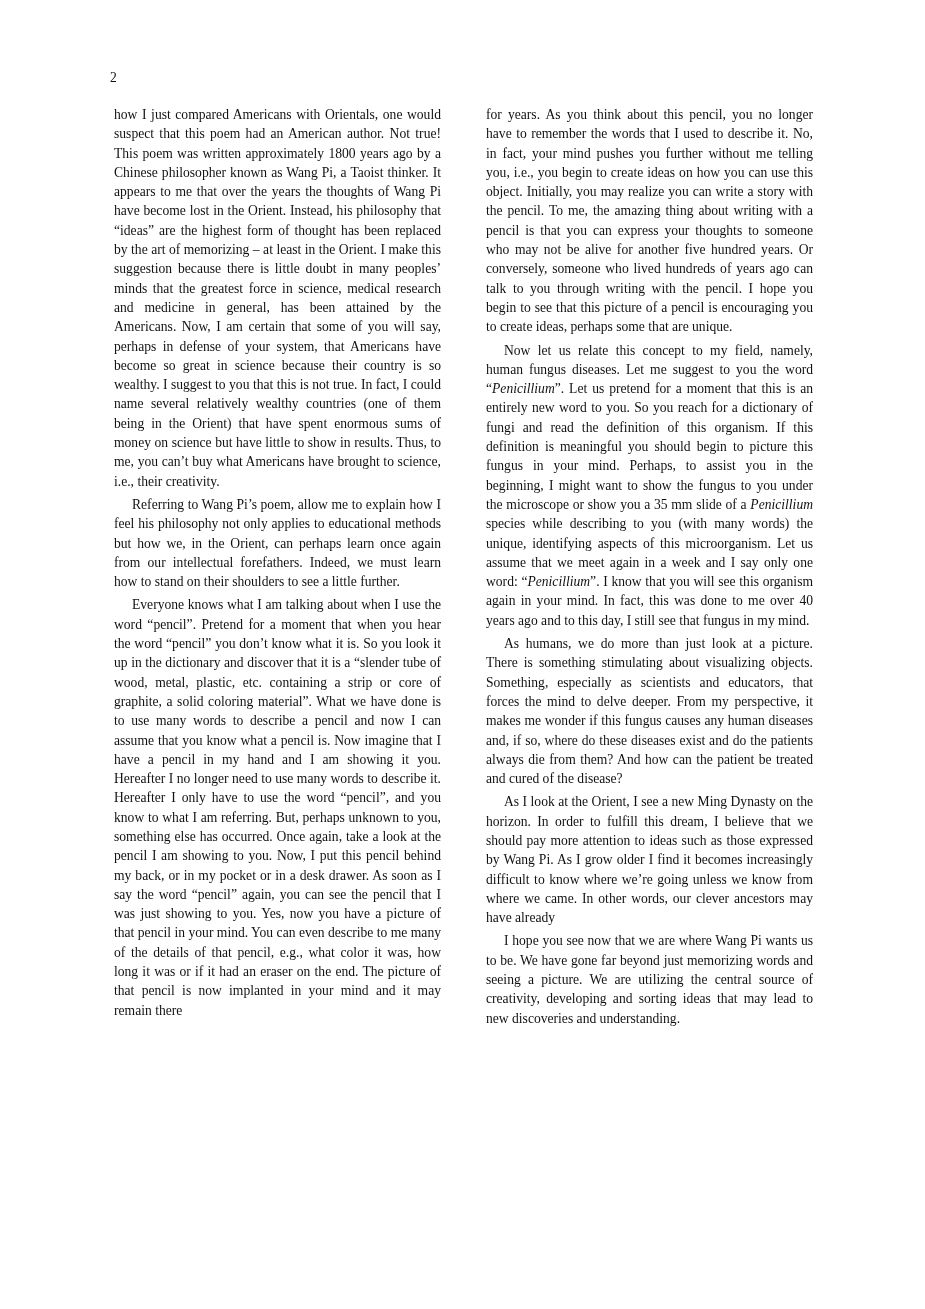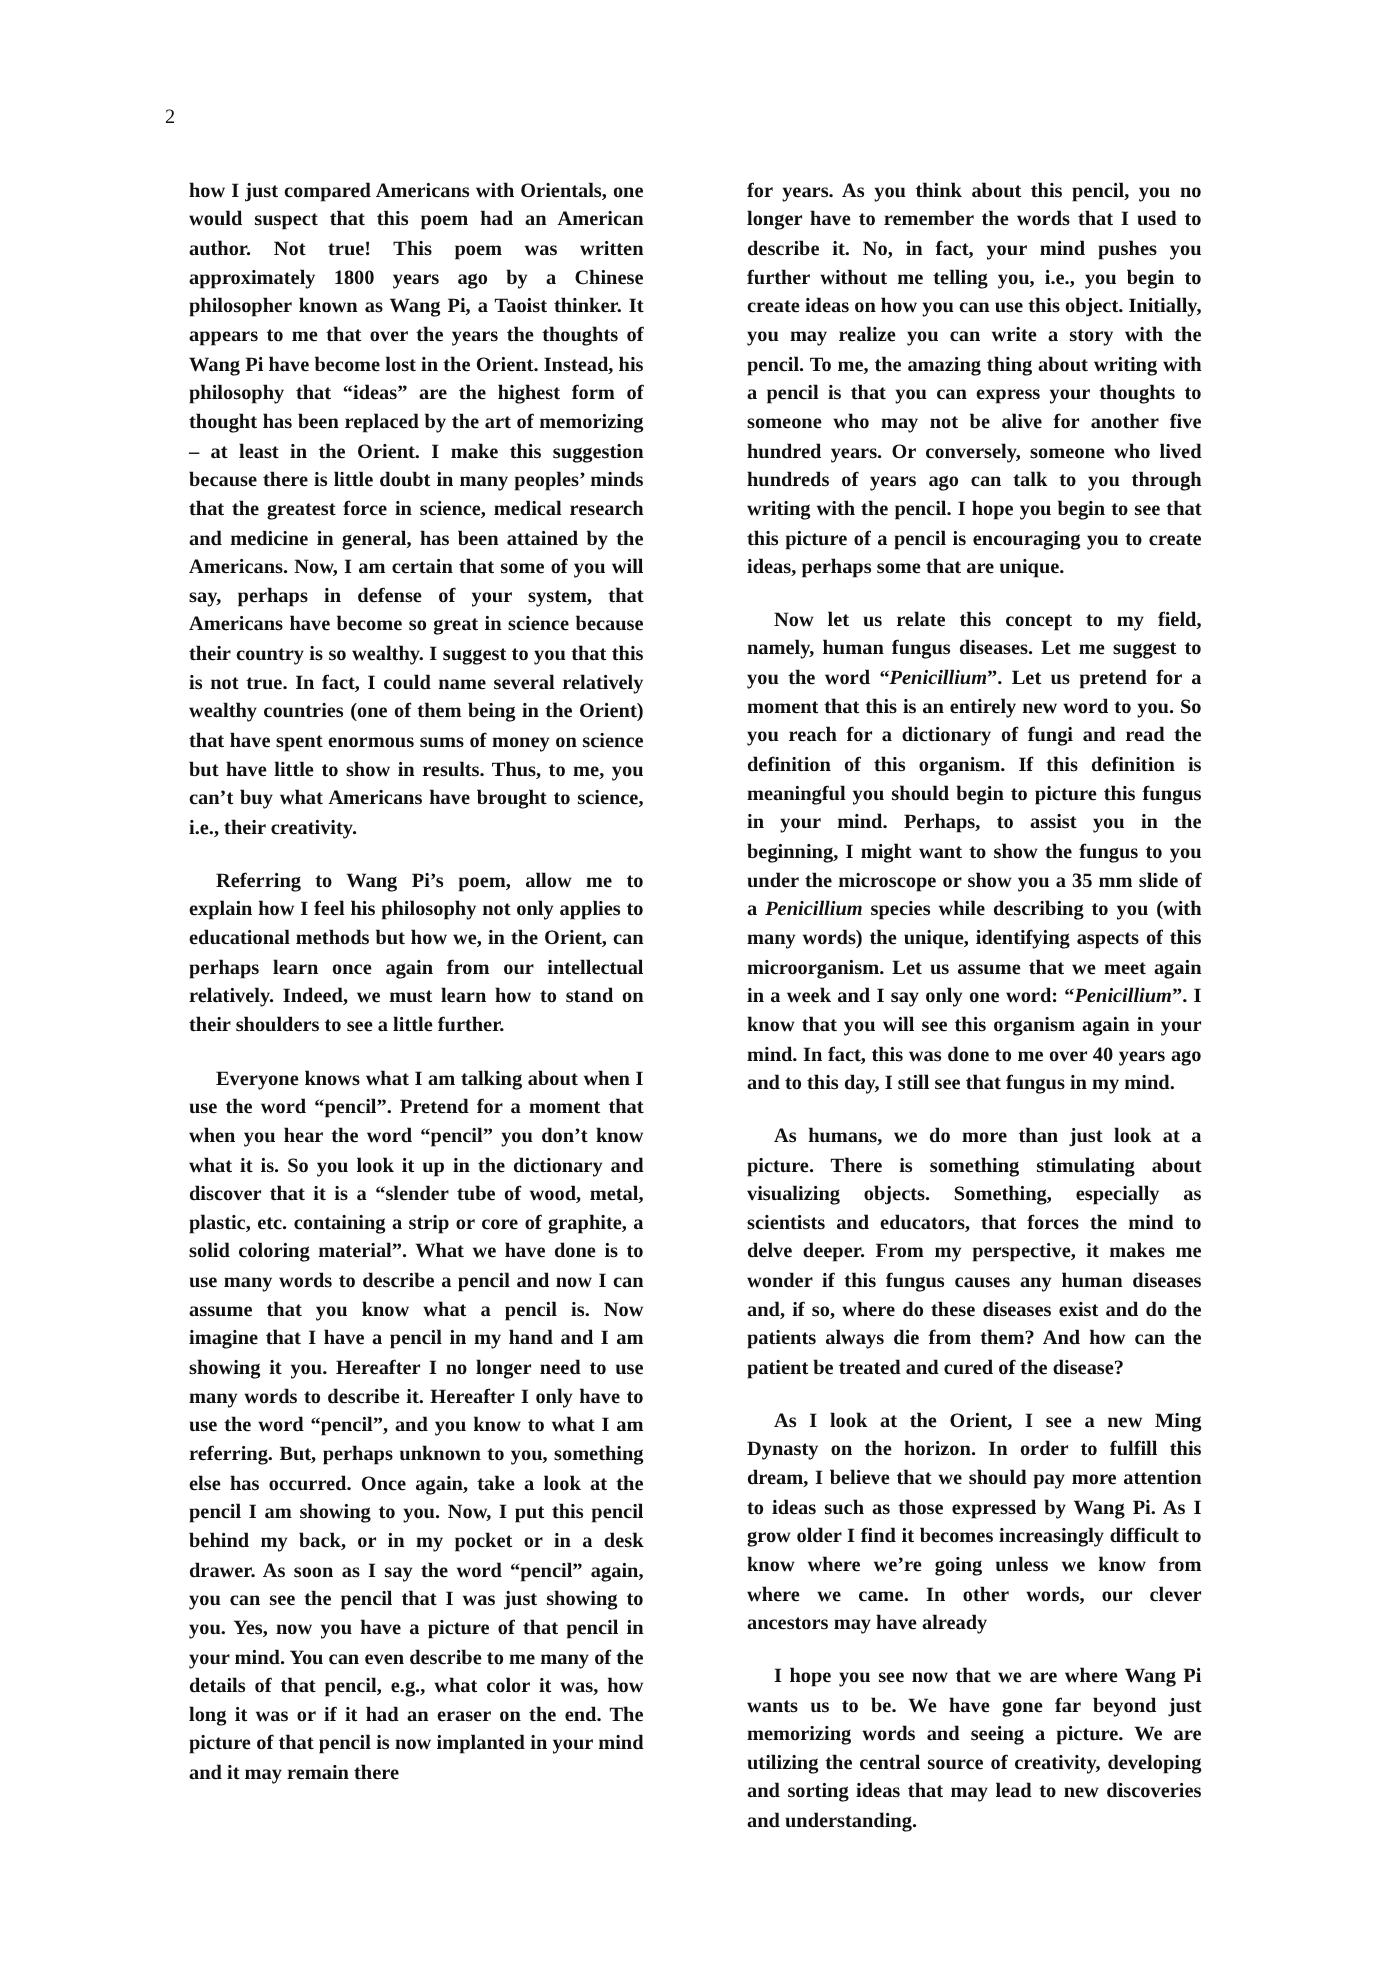--- a/index.html
+++ b/index.html
@@ -30,38 +30,37 @@
     display: flex;
     gap: 37px;
   }
   .col {
     width: 335px;
     font-size: 13.6px;
     line-height: 19.3px;
     text-align: justify;
   }
   .para {
-    margin: 16px;
+    margin: 4px;
     padding: 0;
-    font-weight: bold;
   }
   .para.indent {
     text-indent: 18px;
   }
   .para i { font-style: italic; }
 </style>
 </head>
 <body>
 
 <div class="page">
   <div class="page-number">2</div>
   <div class="columns">
     <div class="col">
         <p class="para">how I just compared Americans with Orientals, one would suspect that this poem had an American author. Not true! This poem was written approximately 1800 years ago by a Chinese philosopher known as Wang Pi, a Taoist thinker. It appears to me that over the years the thoughts of Wang Pi have become lost in the Orient. Instead, his philosophy that “ideas” are the highest form of thought has been replaced by the art of memorizing – at least in the Orient. I make this suggestion because there is little doubt in many peoples’ minds that the greatest force in science, medical research and medicine in general, has been attained by the Americans. Now, I am certain that some of you will say, perhaps in defense of your system, that Americans have become so great in science because their country is so wealthy. I suggest to you that this is not true. In fact, I could name several relatively wealthy countries (one of them being in the Orient) that have spent enormous sums of money on science but have little to show in results. Thus, to me, you can’t buy what Americans have brought to science, i.e., their creativity.</p>
-        <p class="para indent">Referring to Wang Pi’s poem, allow me to explain how I feel his philosophy not only applies to educational methods but how we, in the Orient, can perhaps learn once again from our intellectual relatively. Indeed, we must learn how to stand on their shoulders to see a little further.</p>
+        <p class="para indent">Referring to Wang Pi’s poem, allow me to explain how I feel his philosophy not only applies to educational methods but how we, in the Orient, can perhaps learn once again from our intellectual forefathers. Indeed, we must learn how to stand on their shoulders to see a little further.</p>
         <p class="para indent">Everyone knows what I am talking about when I use the word “pencil”. Pretend for a moment that when you hear the word “pencil” you don’t know what it is. So you look it up in the dictionary and discover that it is a “slender tube of wood, metal, plastic, etc. containing a strip or core of graphite, a solid coloring material”. What we have done is to use many words to describe a pencil and now I can assume that you know what a pencil is. Now imagine that I have a pencil in my hand and I am showing it you. Hereafter I no longer need to use many words to describe it. Hereafter I only have to use the word “pencil”, and you know to what I am referring. But, perhaps unknown to you, something else has occurred. Once again, take a look at the pencil I am showing to you. Now, I put this pencil behind my back, or in my pocket or in a desk drawer. As soon as I say the word “pencil” again, you can see the pencil that I was just showing to you. Yes, now you have a picture of that pencil in your mind. You can even describe to me many of the details of that pencil, e.g., what color it was, how long it was or if it had an eraser on the end. The picture of that pencil is now implanted in your mind and it may remain there</p>
       </div>
     <div class="col">
         <p class="para">for years. As you think about this pencil, you no longer have to remember the words that I used to describe it. No, in fact, your mind pushes you further without me telling you, i.e., you begin to create ideas on how you can use this object. Initially, you may realize you can write a story with the pencil. To me, the amazing thing about writing with a pencil is that you can express your thoughts to someone who may not be alive for another five hundred years. Or conversely, someone who lived hundreds of years ago can talk to you through writing with the pencil. I hope you begin to see that this picture of a pencil is encouraging you to create ideas, perhaps some that are unique.</p>
         <p class="para indent">Now let us relate this concept to my field, namely, human fungus diseases. Let me suggest to you the word “<i>Penicillium</i>”. Let us pretend for a moment that this is an entirely new word to you. So you reach for a dictionary of fungi and read the definition of this organism. If this definition is meaningful you should begin to picture this fungus in your mind. Perhaps, to assist you in the beginning, I might want to show the fungus to you under the microscope or show you a 35 mm slide of a <i>Penicillium</i> species while describing to you (with many words) the unique, identifying aspects of this microorganism. Let us assume that we meet again in a week and I say only one word: “<i>Penicillium</i>”. I know that you will see this organism again in your mind. In fact, this was done to me over 40 years ago and to this day, I still see that fungus in my mind.</p>
         <p class="para indent">As humans, we do more than just look at a picture. There is something stimulating about visualizing objects. Something, especially as scientists and educators, that forces the mind to delve deeper. From my perspective, it makes me wonder if this fungus causes any human diseases and, if so, where do these diseases exist and do the patients always die from them? And how can the patient be treated and cured of the disease?</p>
         <p class="para indent">As I look at the Orient, I see a new Ming Dynasty on the horizon. In order to fulfill this dream, I believe that we should pay more attention to ideas such as those expressed by Wang Pi. As I grow older I find it becomes increasingly difficult to know where we’re going unless we know from where we came. In other words, our clever ancestors may have already</p>
         <p class="para indent">I hope you see now that we are where Wang Pi wants us to be. We have gone far beyond just memorizing words and seeing a picture. We are utilizing the central source of creativity, developing and sorting ideas that may lead to new discoveries and understanding.</p>
       </div>
   </div>

